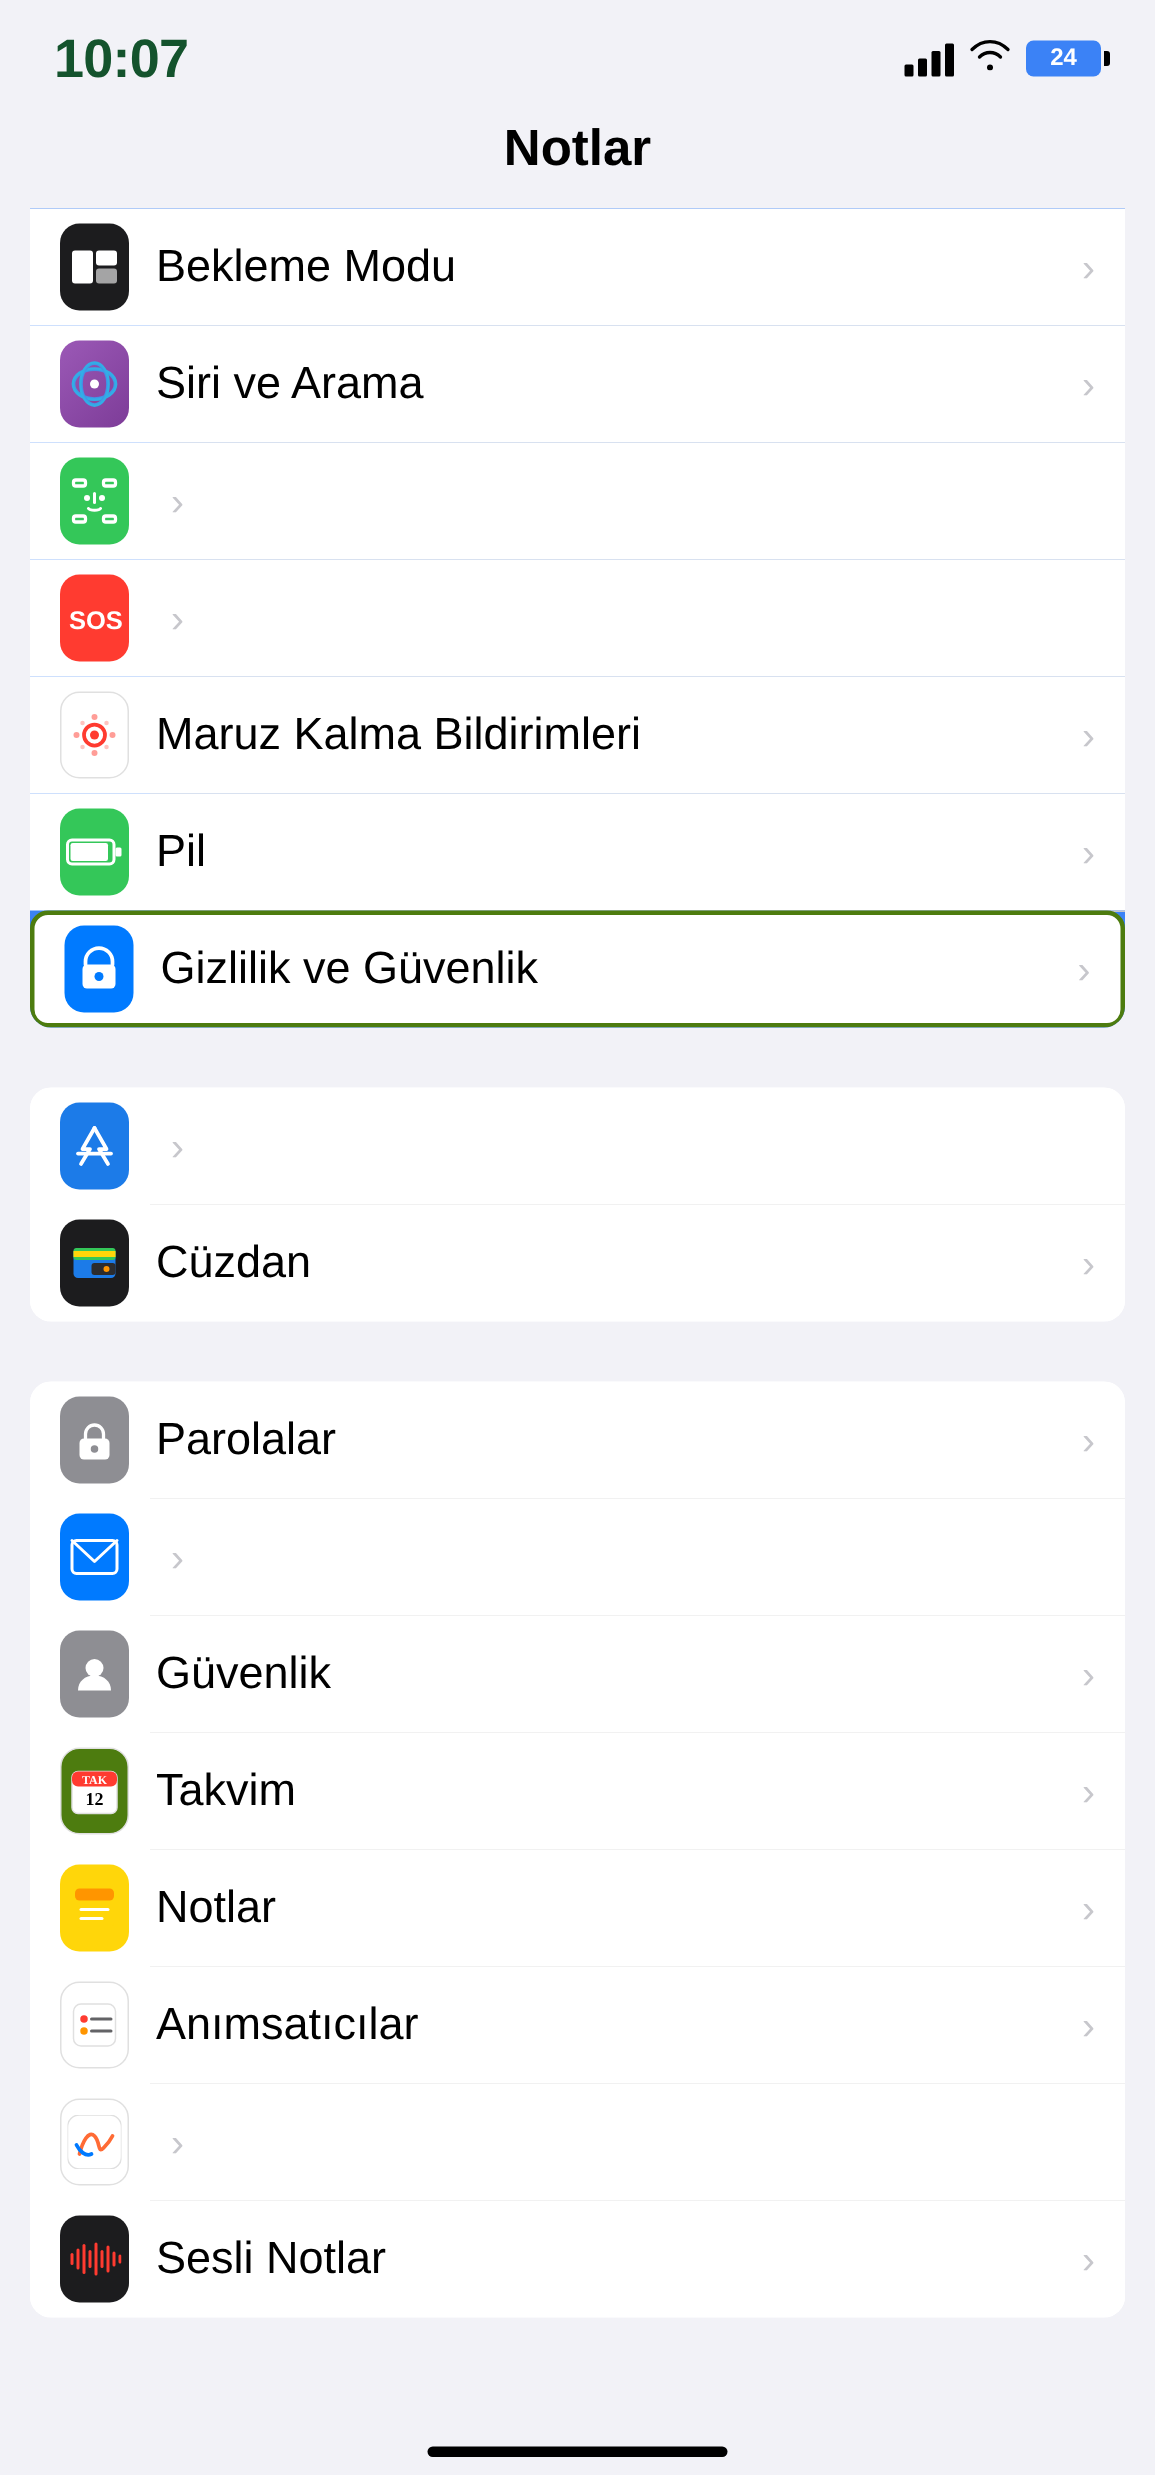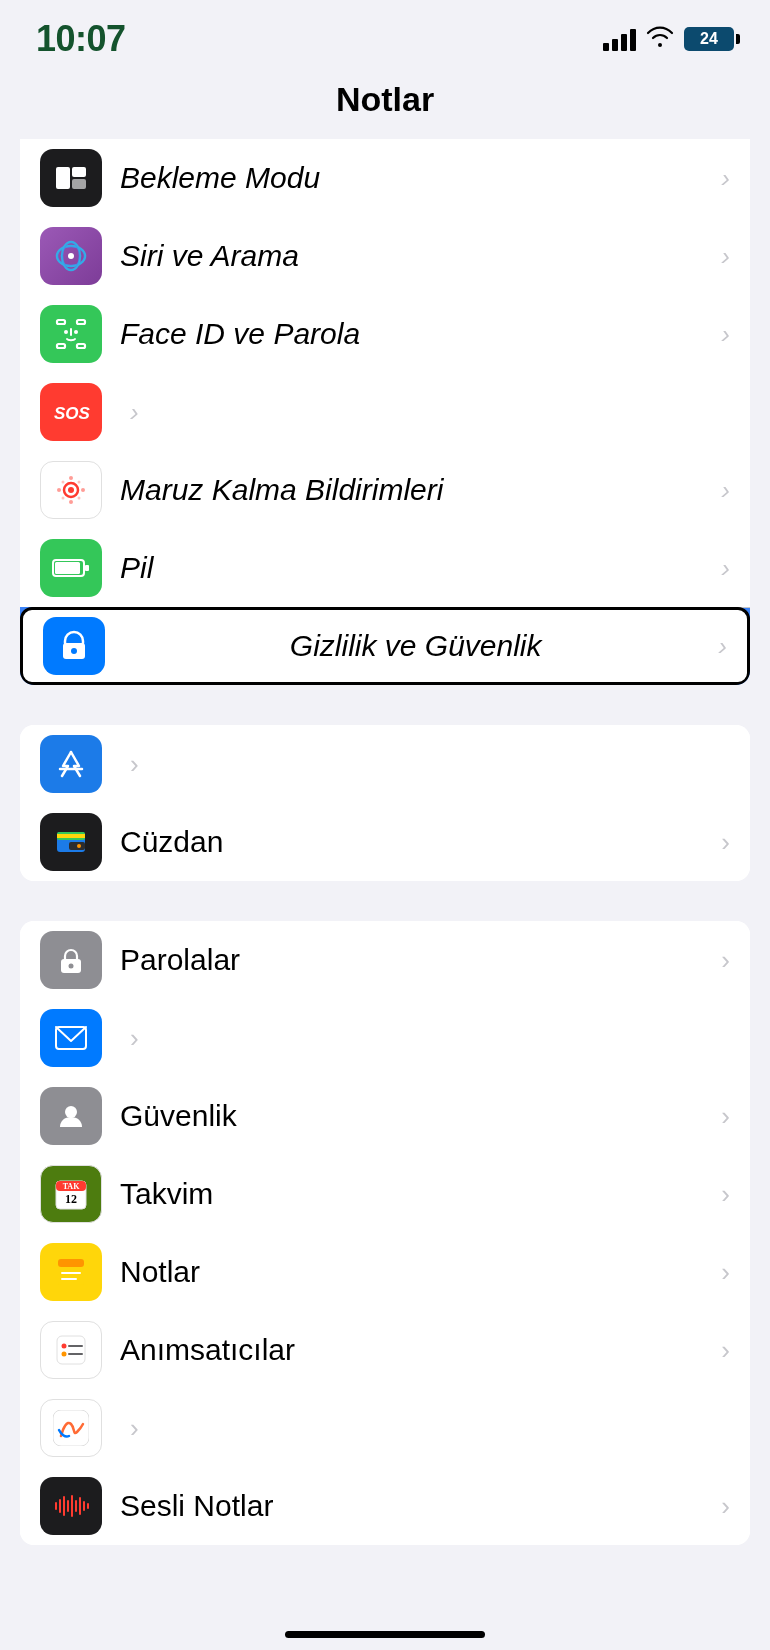--- a/index.html
+++ b/index.html
@@ -42,21 +42,21 @@
       background: #000;
       border-radius: 1px;
     }
     .wifi-icon {
       font-size: 22px;
       color: #000;
     }
     .battery-icon {
       display: flex;
       align-items: center;
-      background: #0c4a6e;
+      background: #3b82f6;
       border-radius: 5px;
       padding: 3px 6px;
       font-size: 16px;
       font-weight: 700;
       color: #fff;
       position: relative;
       min-width: 50px;
       justify-content: center;
     }
     .battery-icon::after {
@@ -107,21 +107,21 @@
       position: absolute;
       bottom: 0;
       left: 80px;
       right: 0;
       height: 0.5px;
       background: #c6c6c8;
     }
 
     
     .icon-wrap {
-      width: 62px;
+      width: 46px;
       height: 58px;
       border-radius: 13px;
       display: flex;
       align-items: center;
       justify-content: center;
       margin-right: 18px;
       flex-shrink: 0;
       font-size: 28px;
       overflow: hidden;
     }
@@ -161,30 +161,28 @@
     .section-gap {
       height: 20px;
     }
 
     
     .top-partial {
       background: #3b82f6;
       border-radius: 0 0 14px 14px;
       margin-bottom: 20px;
       overflow: hidden;
-      font-style: italic;
     }
 
     
     .row-highlighted-wrapper {
-      border: 3px solid #000000;
+      border: 3px solid #4d7c0f;
       border-radius: 12px;
       overflow: hidden;
       margin: 0;
-      text-align: center;
     }
 
     
     .home-indicator {
       position: absolute;
       bottom: 12px;
       left: 50%;
       transform: translateX(-50%);
       width: 200px;
       height: 7px;
@@ -264,21 +262,20 @@
           <rect x="3" y="3" width="8" height="4" rx="1.5" stroke="white" stroke-width="2.2"></rect>
           <rect x="23" y="3" width="8" height="4" rx="1.5" stroke="white" stroke-width="2.2"></rect>
           <rect x="3" y="27" width="8" height="4" rx="1.5" stroke="white" stroke-width="2.2"></rect>
           <rect x="23" y="27" width="8" height="4" rx="1.5" stroke="white" stroke-width="2.2"></rect>
           <circle cx="12" cy="15" r="2" fill="white"></circle>
           <circle cx="22" cy="15" r="2" fill="white"></circle>
           <path d="M13 22c1 1.5 7 1.5 8 0" stroke="white" stroke-width="2" stroke-linecap="round"></path>
           <line x1="17" y1="12" x2="17" y2="18" stroke="white" stroke-width="2" stroke-linecap="round"></line>
         </svg>
       </div>
-      <span class="row-label">Face ID ve Parola</span>
       <span class="chevron">›</span>
     </div>
 
     <div class="settings-row">
       <div class="icon-wrap icon-red">
         <svg width="42" height="24" viewBox="0 0 42 24" fill="none">
           <text x="4" y="19" font-family="-apple-system, Helvetica" font-size="17" font-weight="800" fill="white">SOS</text>
         </svg>
       </div>
       <span class="chevron">›</span>

